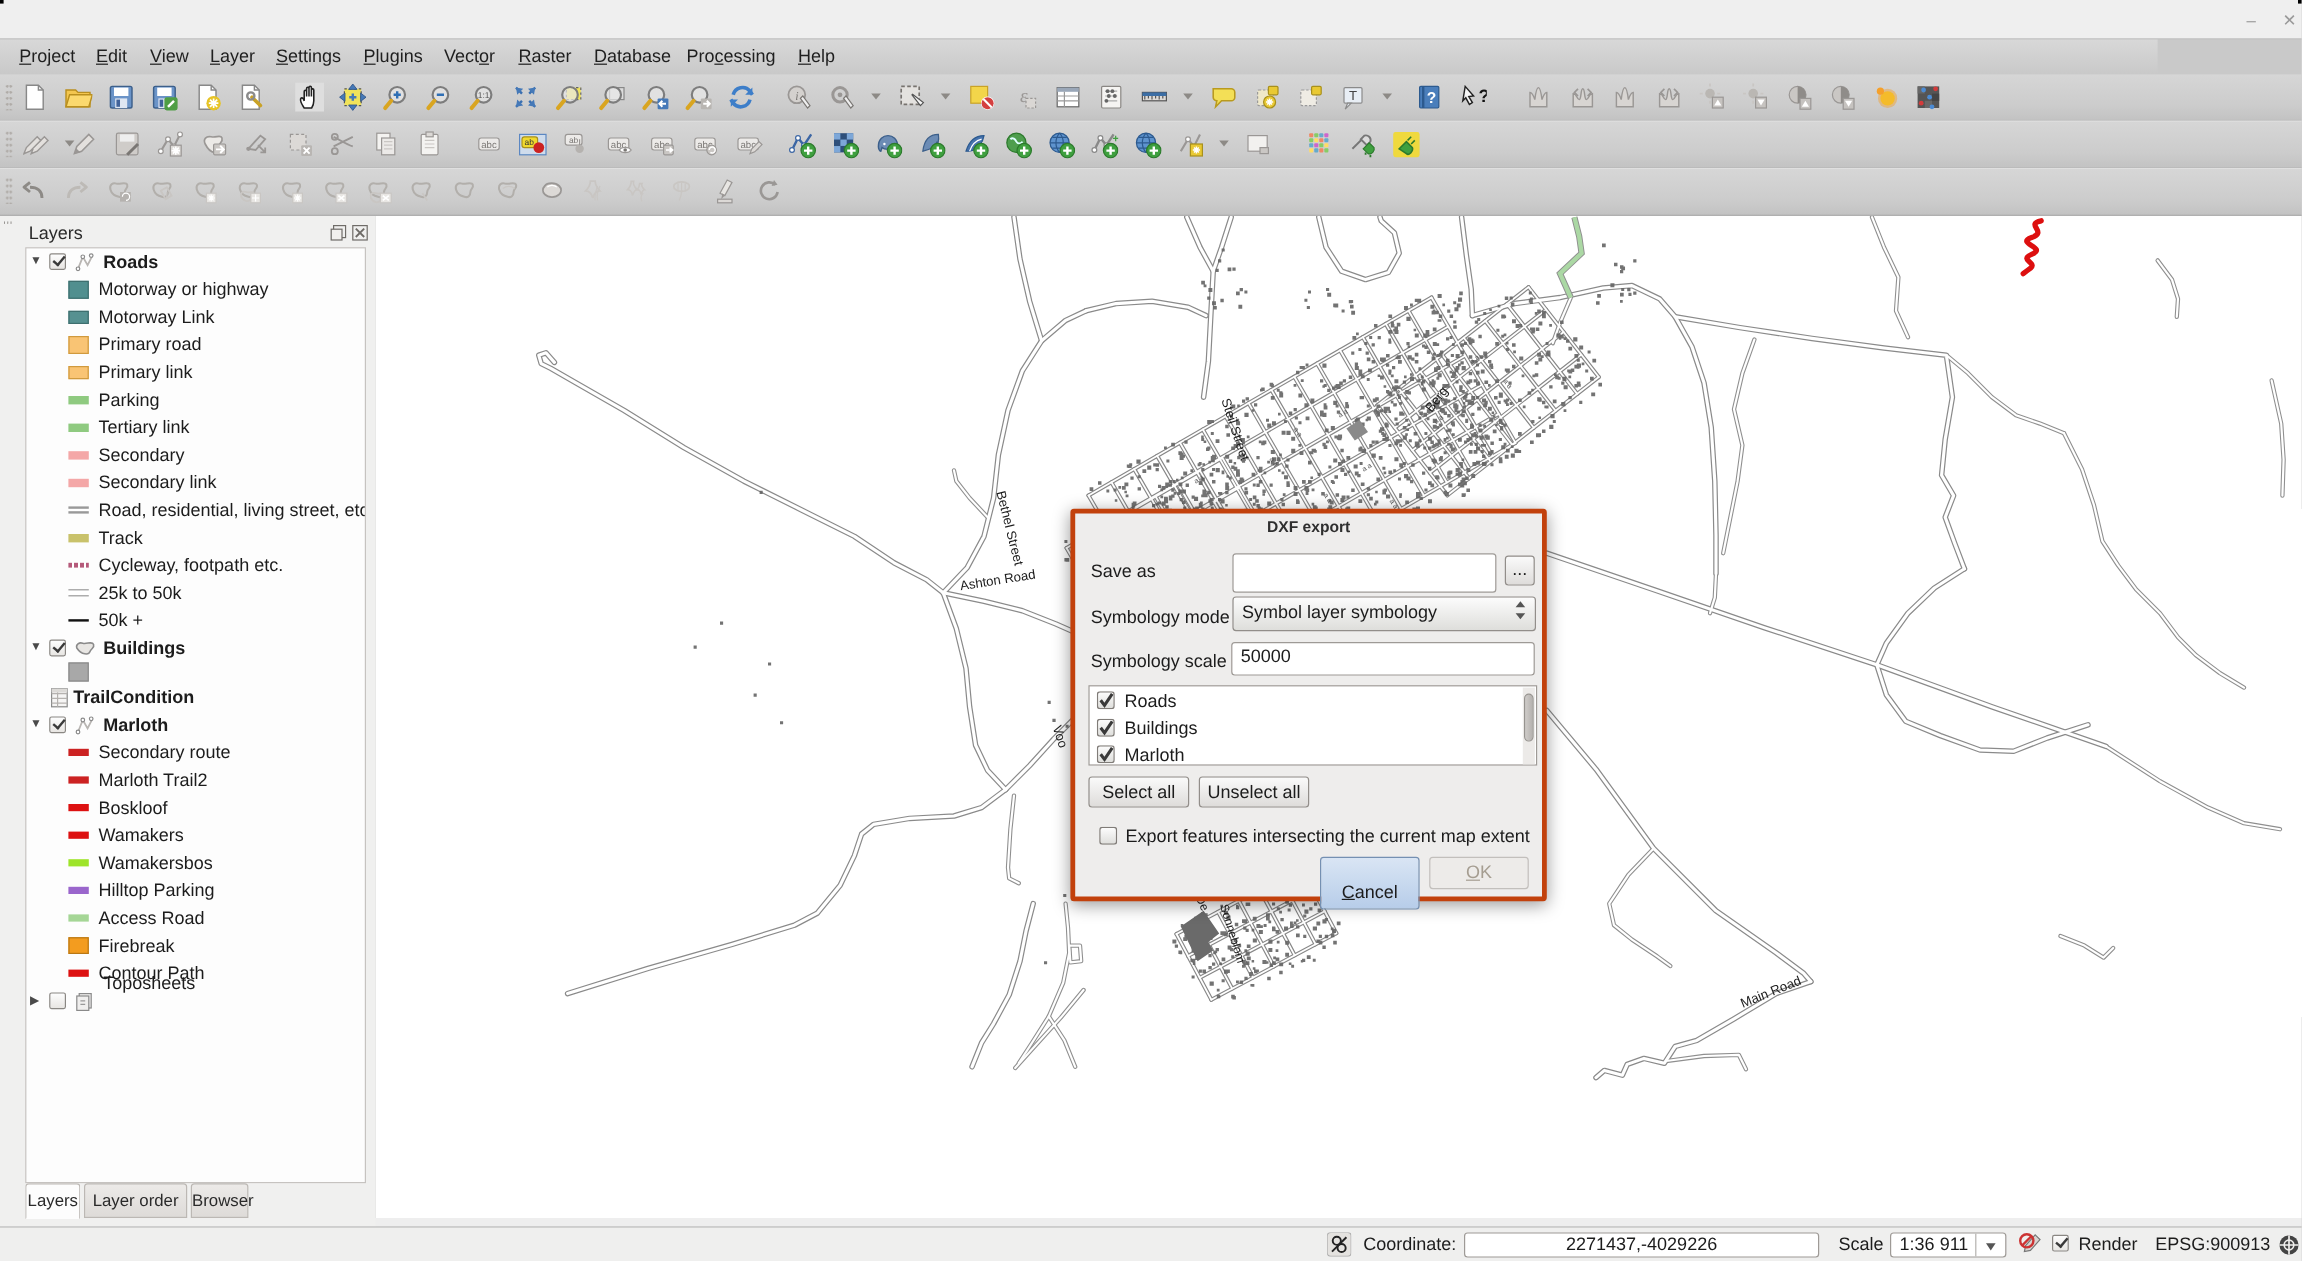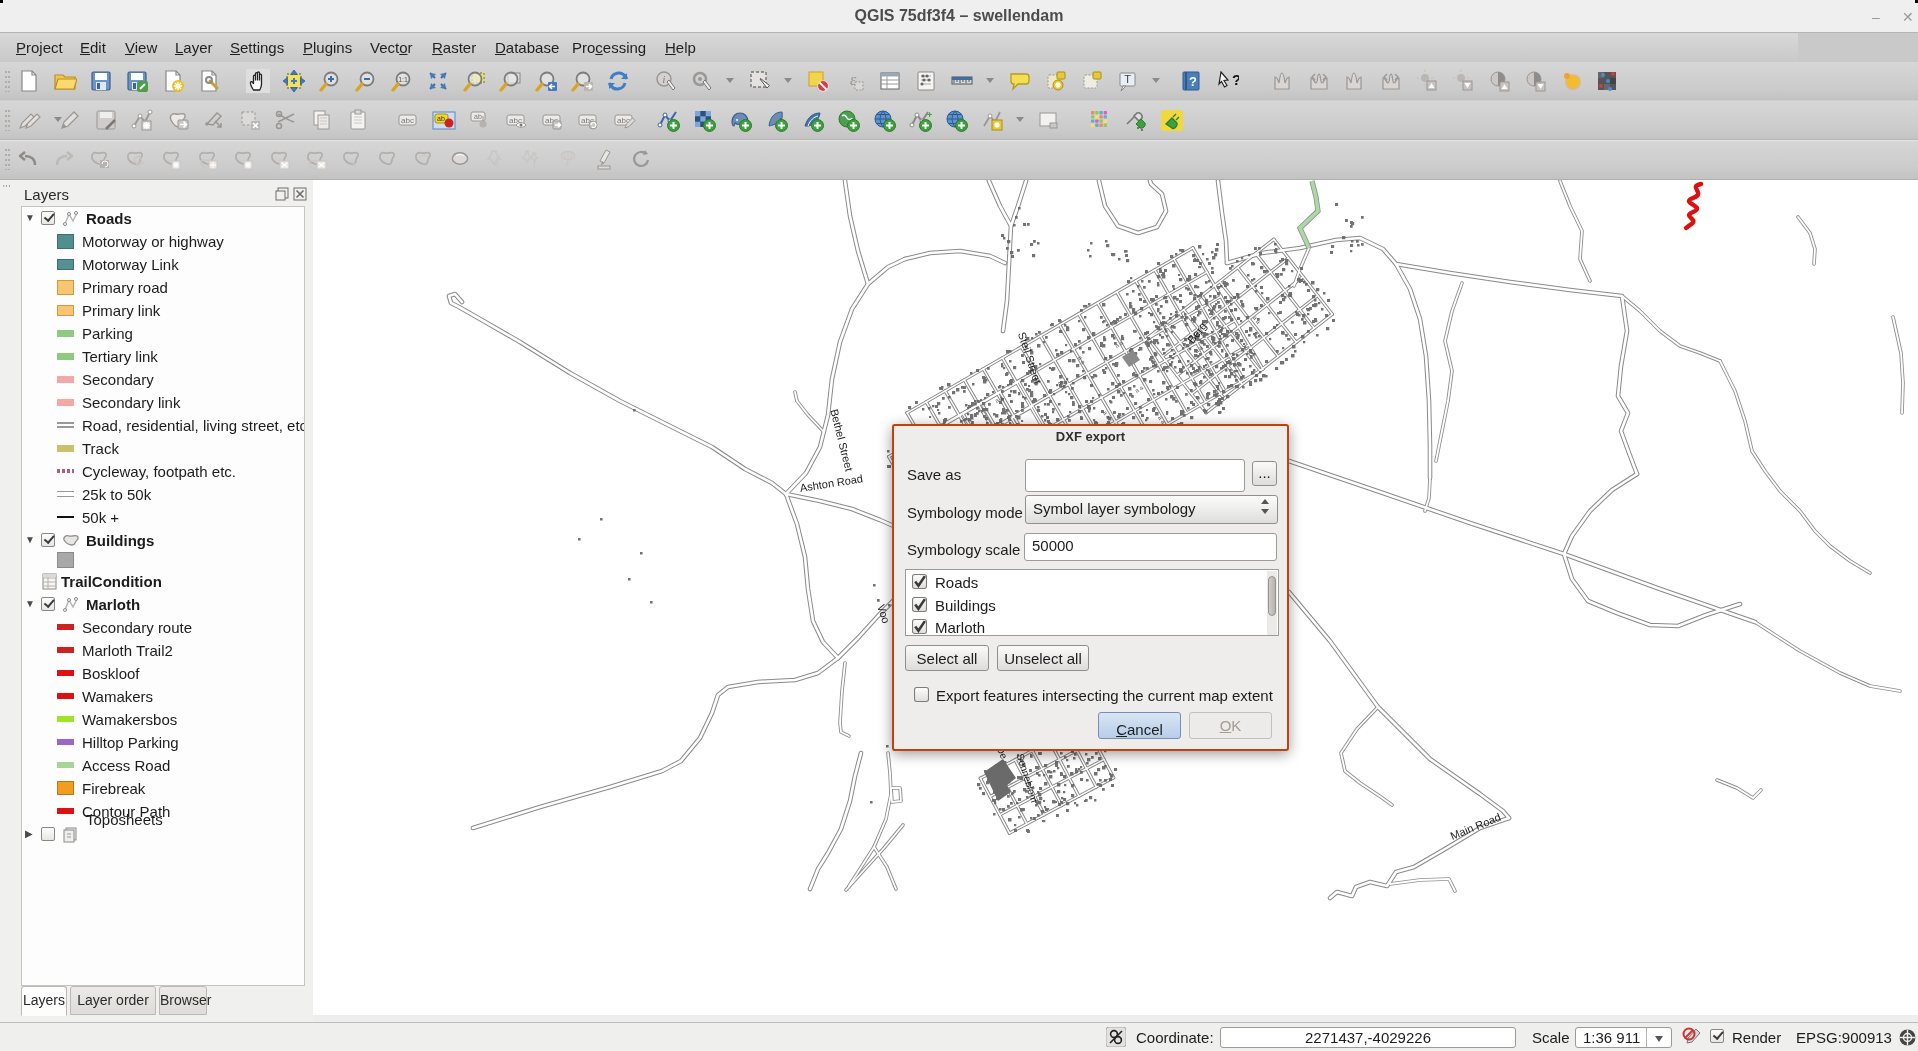--- a/index.html
+++ b/index.html
@@ -18,32 +18,31 @@
 .tree{position:absolute;left:21px;top:26px;width:284px;height:780px;background:#fdfdfd;border:1px solid #c6c3c0;overflow:hidden}
 .trow2{position:absolute;height:23px;font-size:15px;color:#1c1c1c;white-space:nowrap}
 .bold{font-weight:bold}
 .cbx{position:absolute;width:14px;height:14px;border:1px solid #8a8783;border-radius:2px;background:linear-gradient(#fdfdfd,#e8e6e3)}
 .cbx.ck:before{content:"";position:absolute;left:3px;top:2px;width:8px;height:4px;border-left:2.6px solid #3a3a3a;border-bottom:2.6px solid #3a3a3a;transform:rotate(-50deg) translateY(-1px)}
 .sw{position:absolute;width:17px}
 .tabs{position:absolute;left:0;top:806px;height:30px;font-size:14px;color:#2a2a2a}
 .tab{position:absolute;top:0;height:29px;border:1px solid #bcb8b4;border-radius:3px 3px 0 0;background:linear-gradient(#eceae8,#dedbd8);text-align:center;padding-top:5px}
 .tab.act{background:#fdfdfd;border-bottom:1px solid #fdfdfd;height:30px}
 .map{position:absolute;left:313px;top:180px;width:1605px;height:835px;background:#ffffff;overflow:hidden}
-.dlg{position:absolute;left:892px;top:424px;width:397px;height:327px;background:#eeedec;border:2px solid #c2410c;border-radius:3px;box-shadow:0 3px 14px rgba(0,0,0,.4);font-size:15px;color:#1c1c1c}
+.dlg{position:absolute;left:892px;top:424px;width:397px;height:327px;background:#eeedec;border:4px solid #c2410c;border-radius:3px;box-shadow:0 3px 14px rgba(0,0,0,.4);font-size:15px;color:#1c1c1c}
 .dlg .dtitle{position:absolute;left:0;right:0;top:3px;text-align:center;font-weight:bold;font-size:13px;color:#2f2f2f}
 .inp{position:absolute;background:#fff;border:1px solid #9e9a96;border-radius:3px;font-size:15px;color:#1c1c1c}
 .btn{position:absolute;background:linear-gradient(#fafafa,#dedcda);border:1px solid #928e8a;border-radius:3px;text-align:center;font-size:15px;color:#1c1c1c}
 .statusbar{position:absolute;left:0;top:1022px;width:1918px;height:29px;background:#efefee;border-top:1px solid #bdbdbd;font-size:15px;color:#1c1c1c}
 .statusbar .lbl{position:absolute;top:6px}
 </style></head>
 <body>
 <div style="position:absolute;left:0;top:0;width:3px;height:3px;background:#000;z-index:40"></div>
 <div style="position:absolute;right:0;top:0;width:3px;height:3px;background:#000;z-index:40"></div>
 <div class="titlebar">
-    <div class="t">QGIS 75df3f4 – swellendam</div>
 <div class="winbtn" style="left:1872px">–</div>
     <div class="winbtn" style="left:1902px">✕</div>
   </div>
 <div class="menubar">
     <span style="left:16px"><u>P</u>roject</span>
     <span style="left:80px"><u>E</u>dit</span>
     <span style="left:125px"><u>V</u>iew</span>
     <span style="left:175px"><u>L</u>ayer</span>
     <span style="left:230px"><u>S</u>ettings</span>
     <span style="left:303px"><u>P</u>lugins</span>
@@ -925,21 +924,21 @@
     </svg><div style="position:absolute;left:41px;top:171px">Buildings</div>
  <svg style="position:absolute;left:18px;top:193px" width="15" height="15" viewBox="0 0 14 14">
       <rect x=".5" y=".5" width="13" height="13" rx="2" fill="url(#cbg)" stroke="#807c78"></rect>
       <path d="M3 7l3 4 6-9" fill="none" stroke="#3a3a3a" stroke-width="2.4"></path>
     </svg><div style="position:absolute;left:41px;top:193px">Marloth</div>
  <div class="btn" style="left:11px;top:219px;width:84px;height:26px;padding-top:4px">Select all</div>
  <div class="btn" style="left:103px;top:219px;width:92px;height:26px;padding-top:4px">Unselect all</div>
  <svg style="position:absolute;left:20px;top:261px" width="15" height="15" viewBox="0 0 14 14">
       <rect x=".5" y=".5" width="13" height="13" rx="2" fill="url(#cbg)" stroke="#807c78"></rect>
     </svg><div style="position:absolute;left:42px;top:261px">Export features intersecting the current map extent</div>
- <div class="btn" style="left:204px;top:286px;width:83px;height:27px;padding-top:8px;background:linear-gradient(#d9e5f4,#b7cde9);border-color:#7590b2"><u>C</u>ancel</div>
+ <div class="btn" style="left:204px;top:286px;width:83px;height:44px;padding-top:20px;background:linear-gradient(#d9e5f4,#b7cde9);border-color:#7590b2"><u>C</u>ancel</div>
  <div class="btn" style="left:295px;top:286px;width:83px;height:27px;padding-top:4px;background:#edebe9;border-color:#c2bfbc;color:#a59d91"><u>O</u>K</div>
 </div>
 
 <div class="statusbar">
  <svg style="position:absolute;left:1106px;top:4px" width="20" height="20" viewBox="0 0 20 20">
       <rect x="0" y="0" width="20" height="20" rx="3" fill="#e4e2df" stroke="#aaa"></rect>
       <circle cx="8" cy="7" r="3.4" fill="none" stroke="#222" stroke-width="1.6"></circle>
       <circle cx="12" cy="13" r="3.4" fill="none" stroke="#222" stroke-width="1.6"></circle>
       <path d="M4 16L16 4" stroke="#222" stroke-width="1.6"></path>
     </svg>

